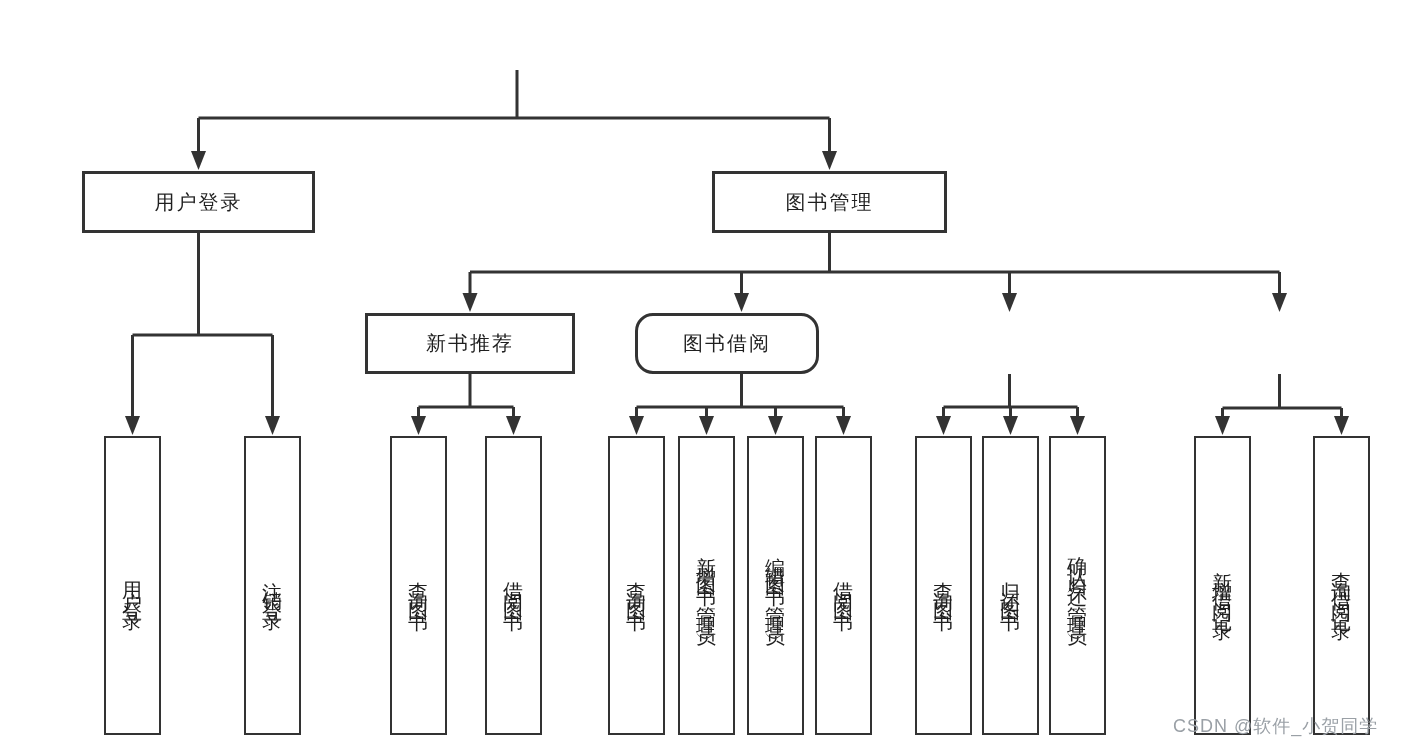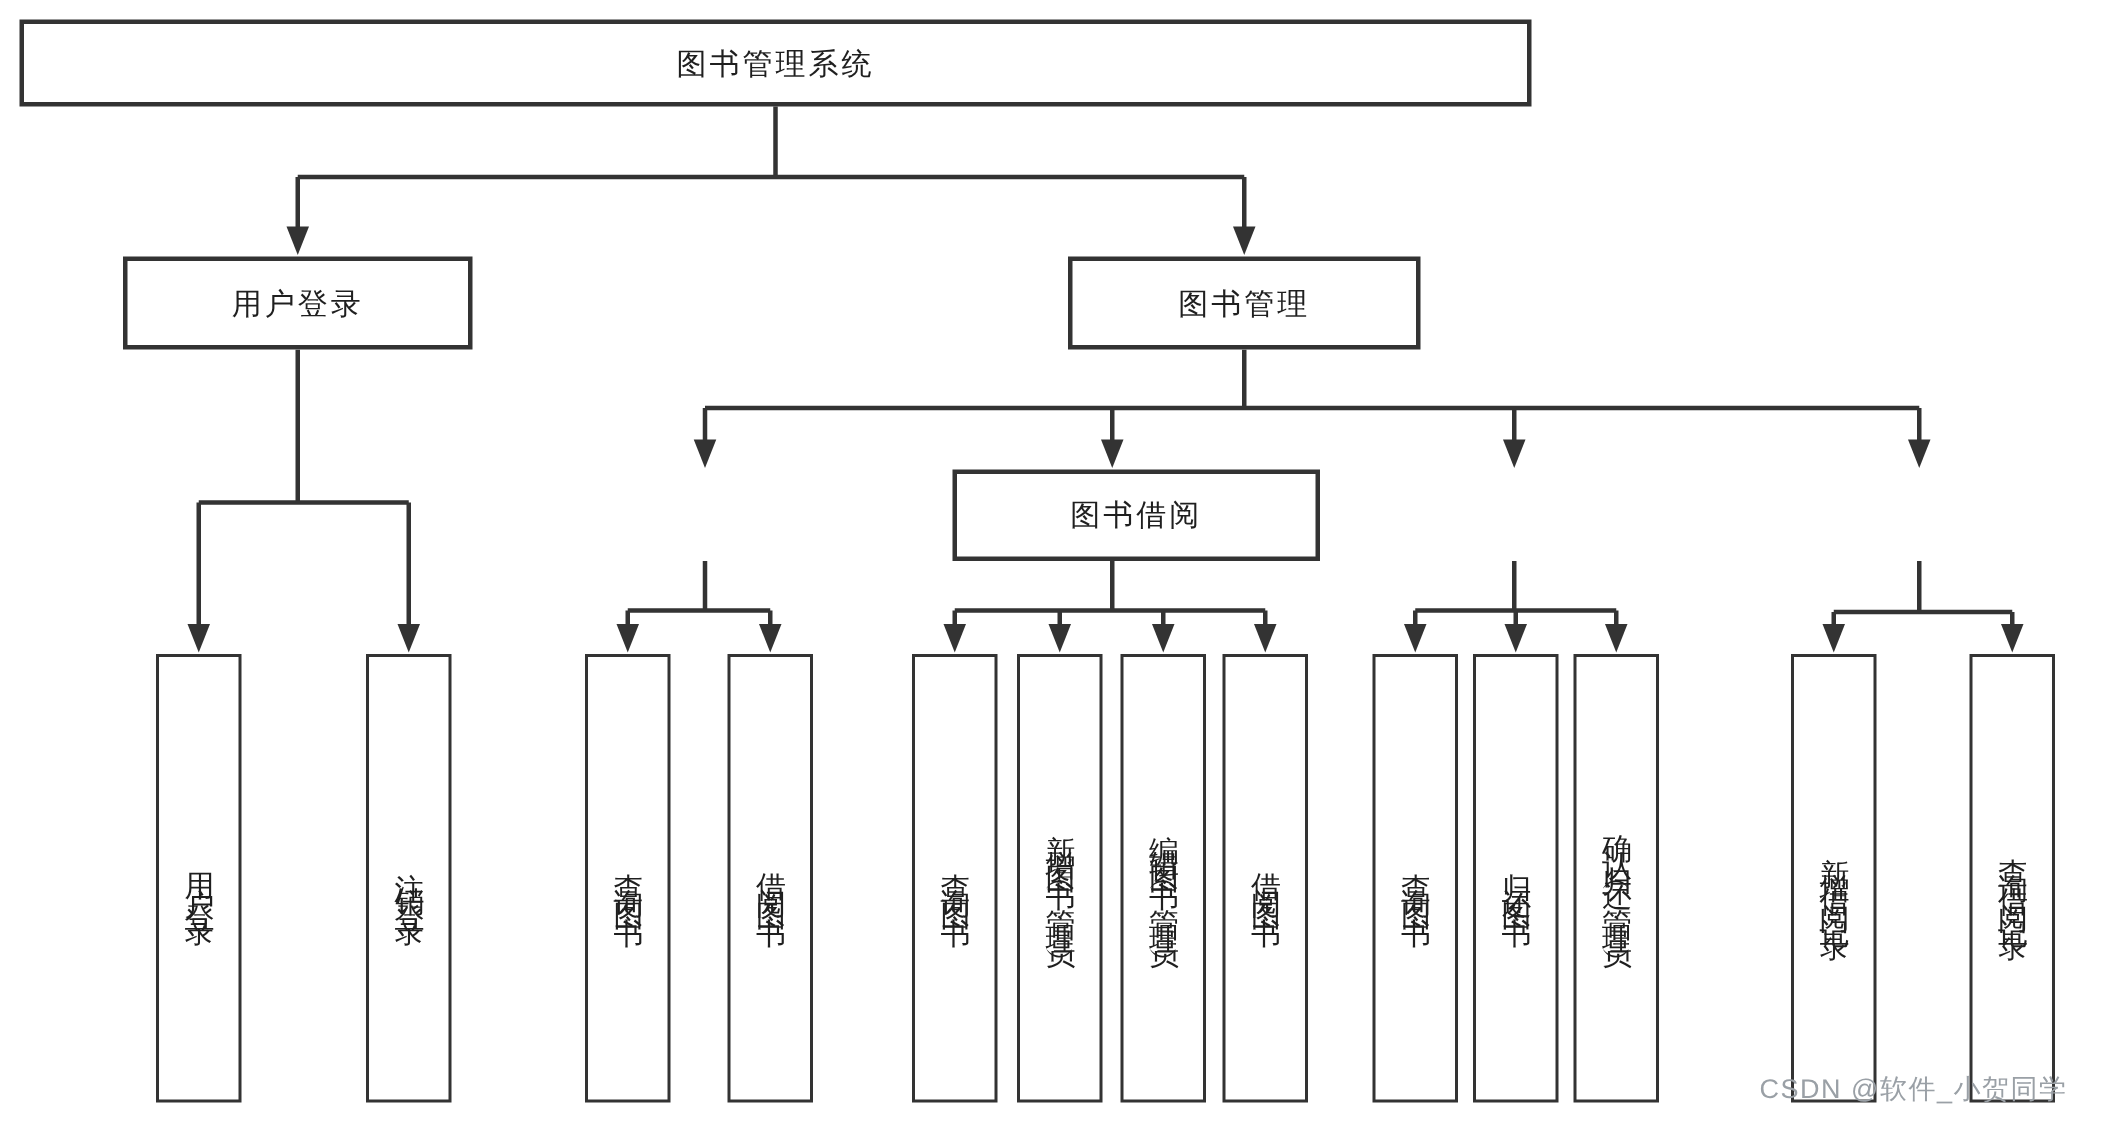--- a/index.html
+++ b/index.html
@@ -23,21 +23,21 @@
   .leaf{top:436px;height:299px;width:57px;border-width:2.5px;}
   .leaf .vlbl{
     writing-mode:vertical-rl;text-orientation:mixed;
     font-size:20px;letter-spacing:10px;line-height:1;color:var(--text);
   }
   .root{left:13px;top:13px;width:1008px;height:58px;}
   .n-user-login{left:82px;top:171px;width:233px;height:62px;}
   .n-book-mgmt{left:712px;top:171px;width:235px;height:62px;font-family:Liberation Serif, serif;}
   .lvl3{top:313px;height:61px;}
   .n-new-book{left:365px;width:210px;}
-  .n-book-borrow{left:635px;width:245px;}
+  .n-book-borrow{left:635px;width:184px;border-radius:18px;}
   .n-current{left:902px;width:215px;}
   .n-records{left:1172px;width:215px;}
   .watermark{
     position:absolute;left:1141px;top:714px;z-index:3;
     font-size:18px;color:var(--watermark);letter-spacing:1px;white-space:nowrap;margin-left:32px;
   }
 </style>
 </head>
 <body>
 
@@ -76,31 +76,31 @@
       <path d="M775.5 435 L768 416 L783 416 Z"></path>
       <path d="M843.5 435 L836 416 L851 416 Z"></path>
       <path d="M943.5 435 L936 416 L951 416 Z"></path>
       <path d="M1010.5 435 L1003 416 L1018 416 Z"></path>
       <path d="M1077.5 435 L1070 416 L1085 416 Z"></path>
       <path d="M1222.5 435 L1215 416 L1230 416 Z"></path>
       <path d="M1341.5 435 L1334 416 L1349 416 Z"></path>
     </g>
   </svg>
 
-  <div class="box root">
-    <span class="lbl">图书管理系统</span>
-  </div>
 
   <div class="box n-user-login">
     <span class="lbl">用户登录</span>
   </div>
   <div class="box n-book-mgmt">
     <span class="lbl">图书管理</span>
   </div>
 
+  <div class="box lvl3 n-new-book">
+    <span class="lbl">新书推荐</span>
+  </div>
   <div class="box lvl3 n-book-borrow">
     <span class="lbl">图书借阅</span>
   </div>
 
   <div class="box leaf" style="left:104px">
     <span class="vlbl">用户登录</span>
   </div>
   <div class="box leaf" style="left:244px">
     <span class="vlbl">注销登录</span>
   </div>

